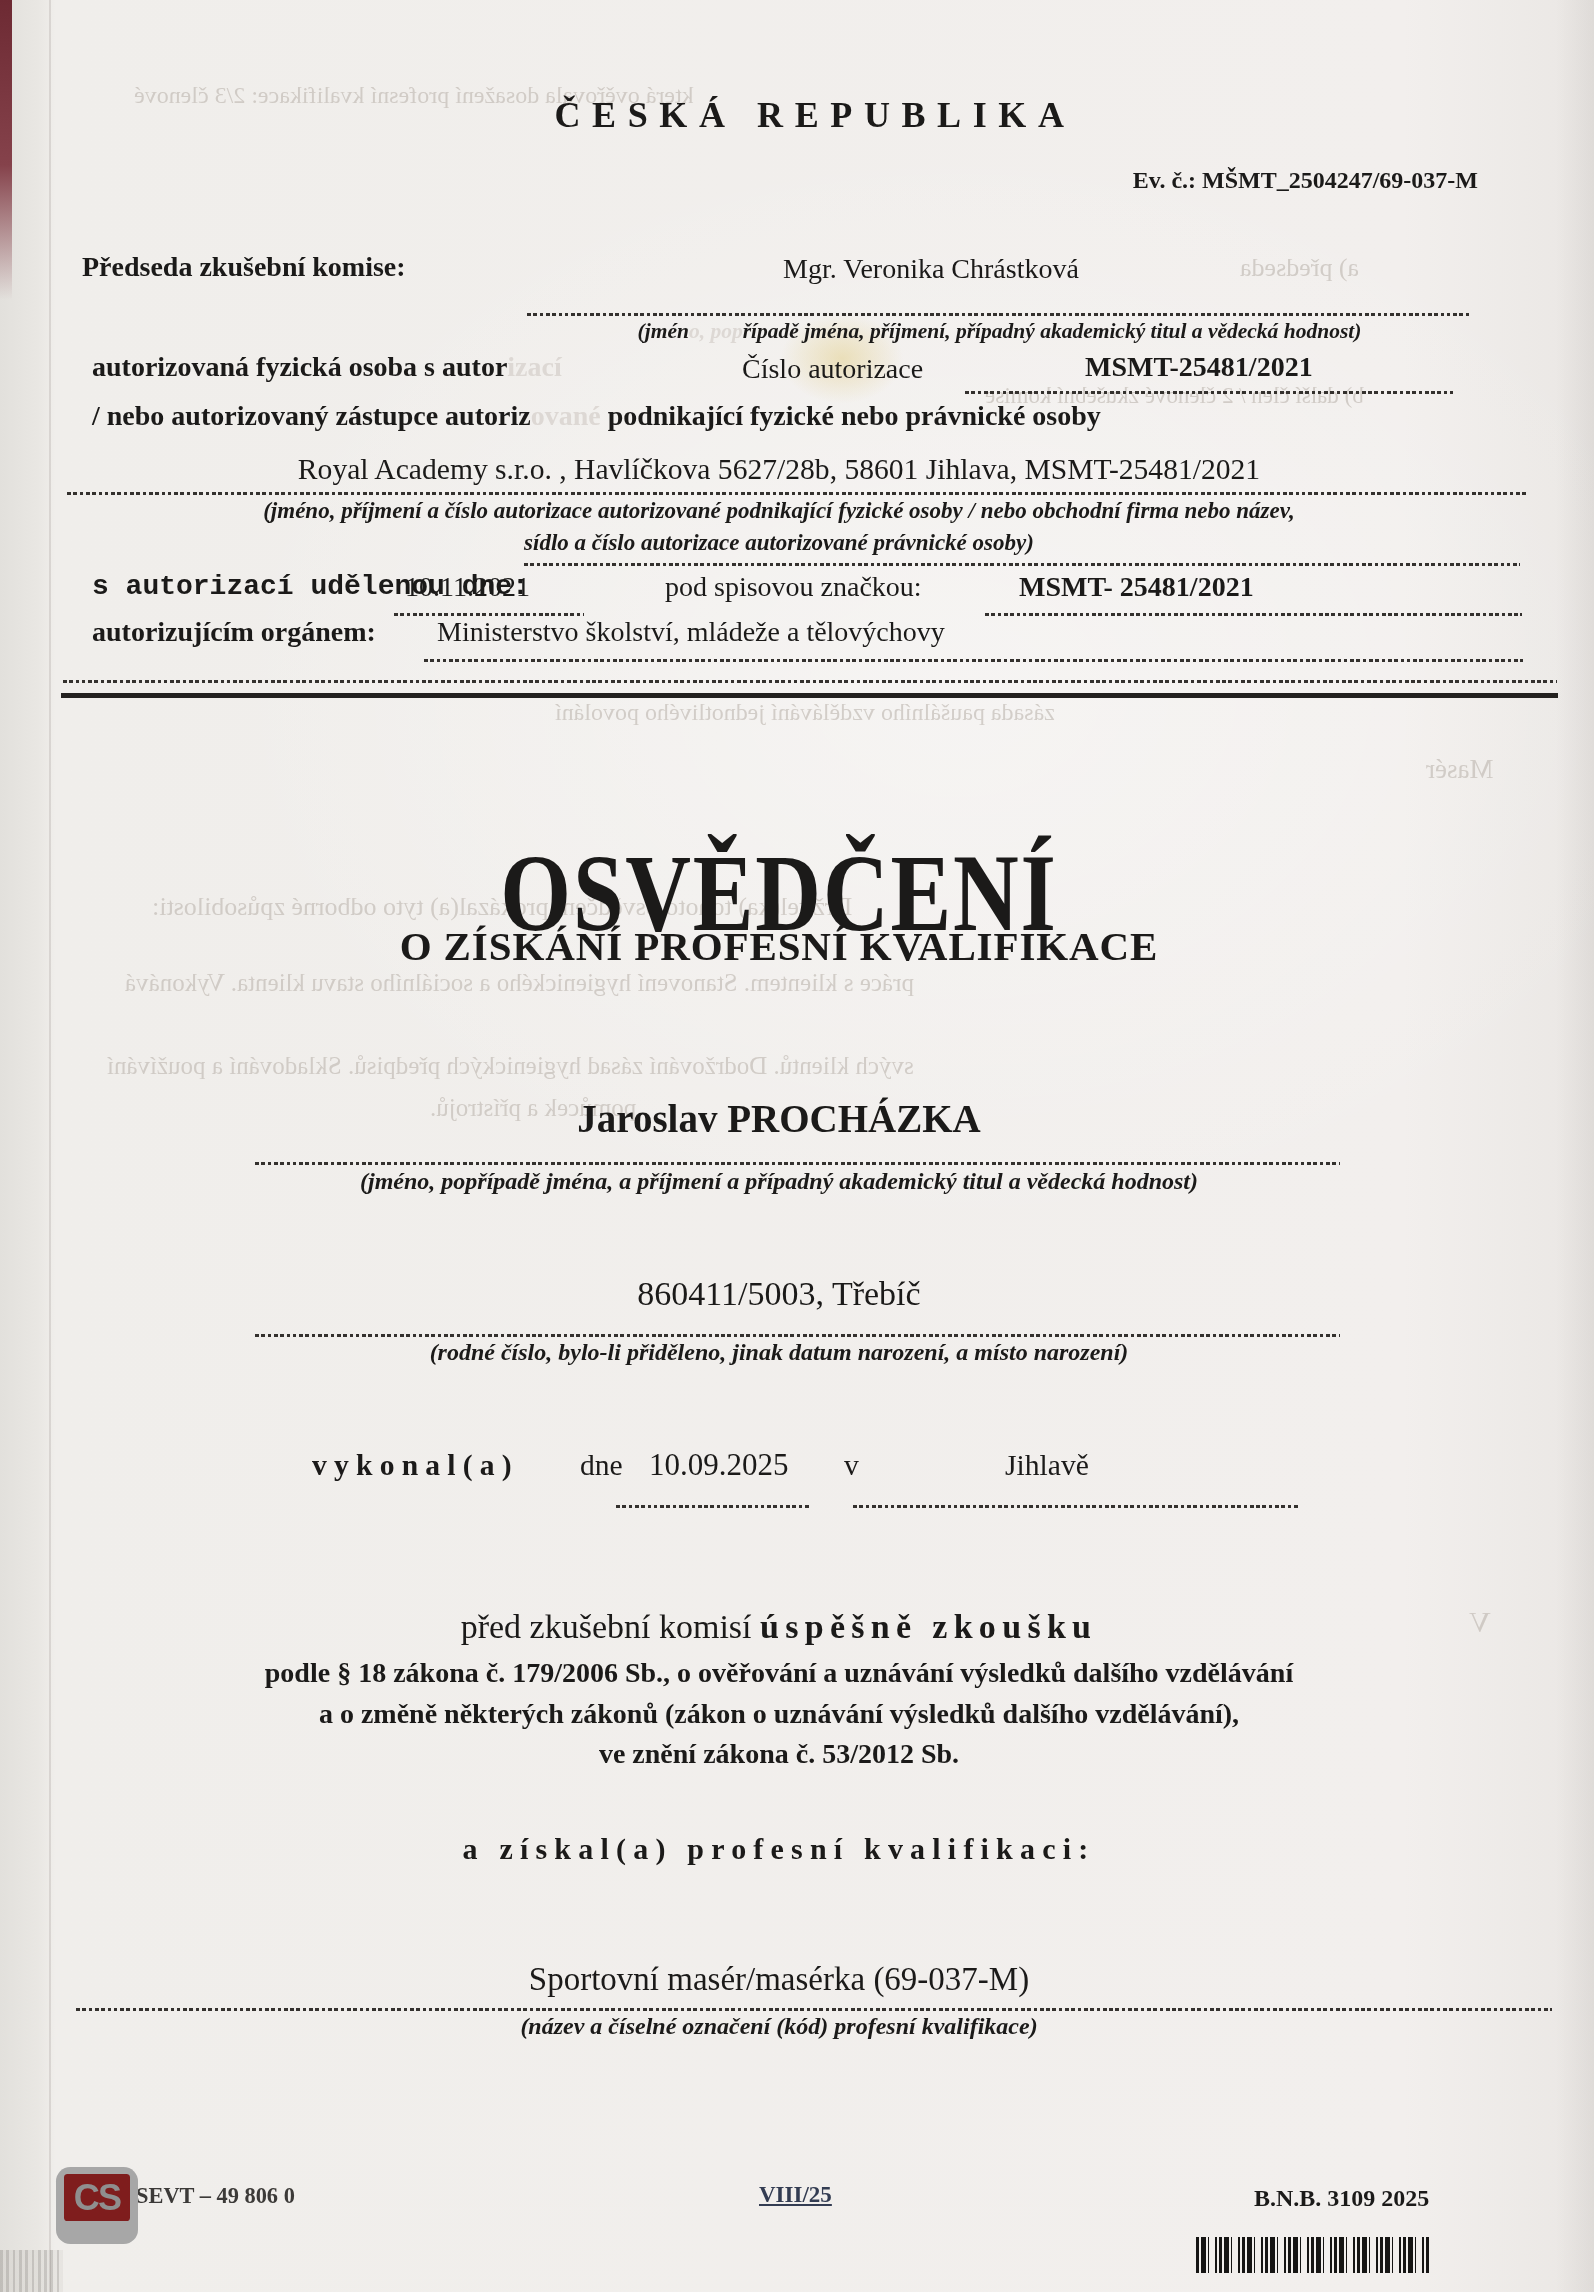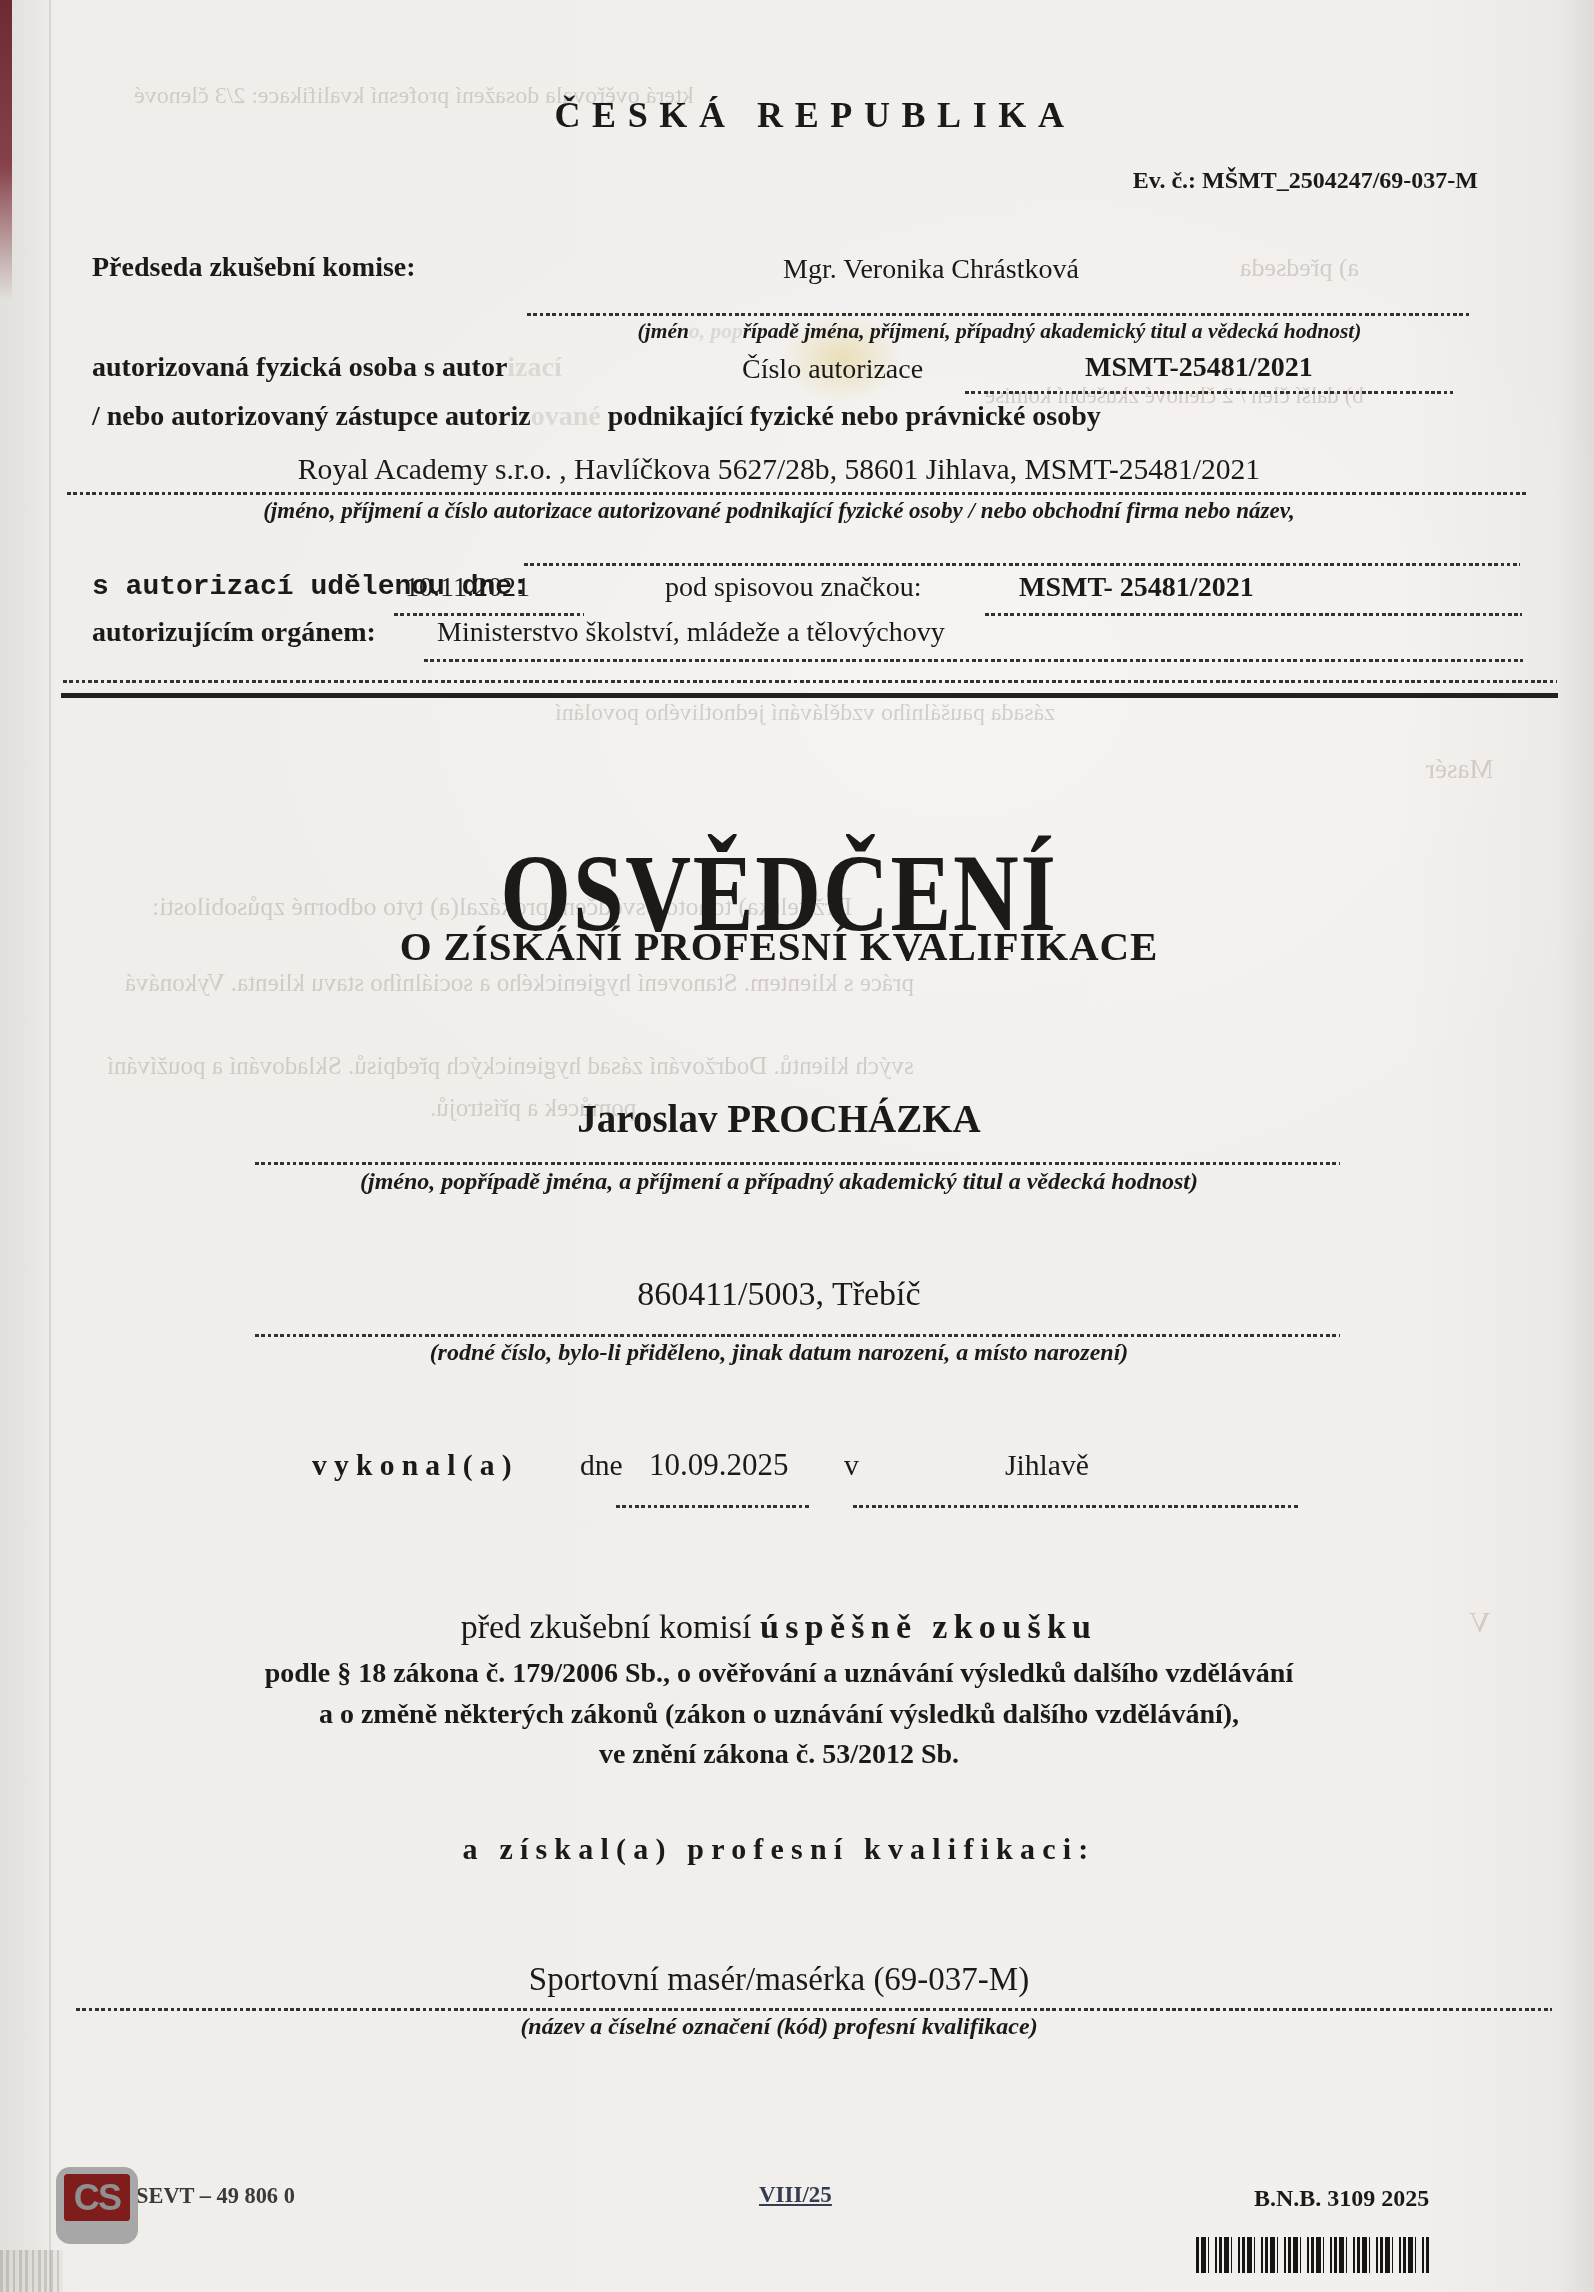--- a/index.html
+++ b/index.html
@@ -63,35 +63,36 @@
   <div class="bleed" style="top:754px; left:1426px; font-size:27px;">Masér</div>
   <div class="bleed" style="top:892px; left:152px;  font-size:26px;">Držitel(ka) tohoto osvědčení prokázal(a) tyto odborné způsobilosti:</div>
   <div class="bleed" style="top:969px; left:125px; font-size:25px;">práce s klientem. Stanovení hygienického a sociálního stavu klienta. Vykonává</div>
   <div class="bleed" style="top:1052px; left:107px; font-size:25px;">svých klientů. Dodržování zásad hygienických předpisů. Skladování a používání</div>
   <div class="bleed" style="top:1094px; left:430px; font-size:25px;">pomůcek a přístrojů.</div>
   <div class="bleed" style="top:1605px; left:1469px; font-size:30px;">V</div>
 
   <div class="t c" style="top:94px; font-size:36px; font-weight:600; letter-spacing:11.6px;padding-left:36px;">ČESKÁ REPUBLIKA</div>
   <div class="t b" style="top:167px; left:0; width:1478px; text-align:right; font-size:24px;">Ev. č.: MŠMT_2504247/69-037-M</div>
 
-  <div class="t b" style="top:251px; left:92px; font-size:28px;">Předseda zkušební komise:</div>
+  <div class="t b" style="top:251px; left:82px; font-size:28px;">Předseda zkušební komise:</div>
   <div class="t" style="top:253px; left:528px; width:806px; text-align:center; font-size:28px;">Mgr. Veronika Chrástková</div>
   <div class="dot" style="top:313px; left:527px; width:945px;"></div>
   <div class="t b i" style="top:319px; left:527px; width:945px; text-align:center; font-size:21.5px;"><span>(jmén</span><span class="wo">o, pop</span><span>řípadě jména, příjmení, případný akademický titul a vědecká hodnost)</span></div>
 
   <div class="t b" style="top:351px; left:92px; font-size:28px;"><span>autorizovaná fyzická osoba s autor</span><span class="wo">izací</span></div>
   <div class="t" style="top:353px; left:742px; font-size:28px;">Číslo autorizace</div>
   <div class="t b" style="top:351px; left:1085px; font-size:28px;">MSMT-25481/2021</div>
   <div class="dot" style="top:391px; left:965px; width:488px;"></div>
 
   <div class="t b" style="top:400px; left:92px; font-size:28px;"><span>/ nebo autorizovaný zástupce autoriz</span><span class="wo">ované</span><span> podnikající fyzické nebo právnické osoby</span></div>
 
   <div class="t c" style="top:453px; font-size:29.6px;">Royal Academy s.r.o. , Havlíčkova 5627/28b, 58601 Jihlava, MSMT-25481/2021</div>
   <div class="dot" style="top:492px; left:67px; width:1460px;"></div>
   <div class="t b i c" style="top:498px; font-size:23px;">(jméno, příjmení a číslo autorizace autorizované podnikající fyzické osoby / nebo obchodní firma nebo název,</div>
+  <div class="t b i c" style="top:530px; font-size:23px;">sídlo a číslo autorizace autorizované právnické osoby)</div>
   <div class="dot" style="top:563px; left:524px; width:996px;"></div>
 
   <div class="t b" style="top:571px; left:92px; font-size:28px;font-family:Liberation Mono, monospace;">s autorizací udělenou dne:</div>
   <div class="t" style="top:571px; left:405px; font-size:28px;">10.11.2021</div>
   <div class="t" style="top:571px; left:665px; font-size:28px;">pod spisovou značkou:</div>
   <div class="t b" style="top:571px; left:1019px; font-size:28px;">MSMT- 25481/2021</div>
   <div class="dot" style="top:613px; left:394px; width:190px;"></div>
   <div class="dot" style="top:613px; left:985px; width:537px;"></div>
 
   <div class="t b" style="top:616px; left:92px; font-size:28px;">autorizujícím orgánem:</div>

